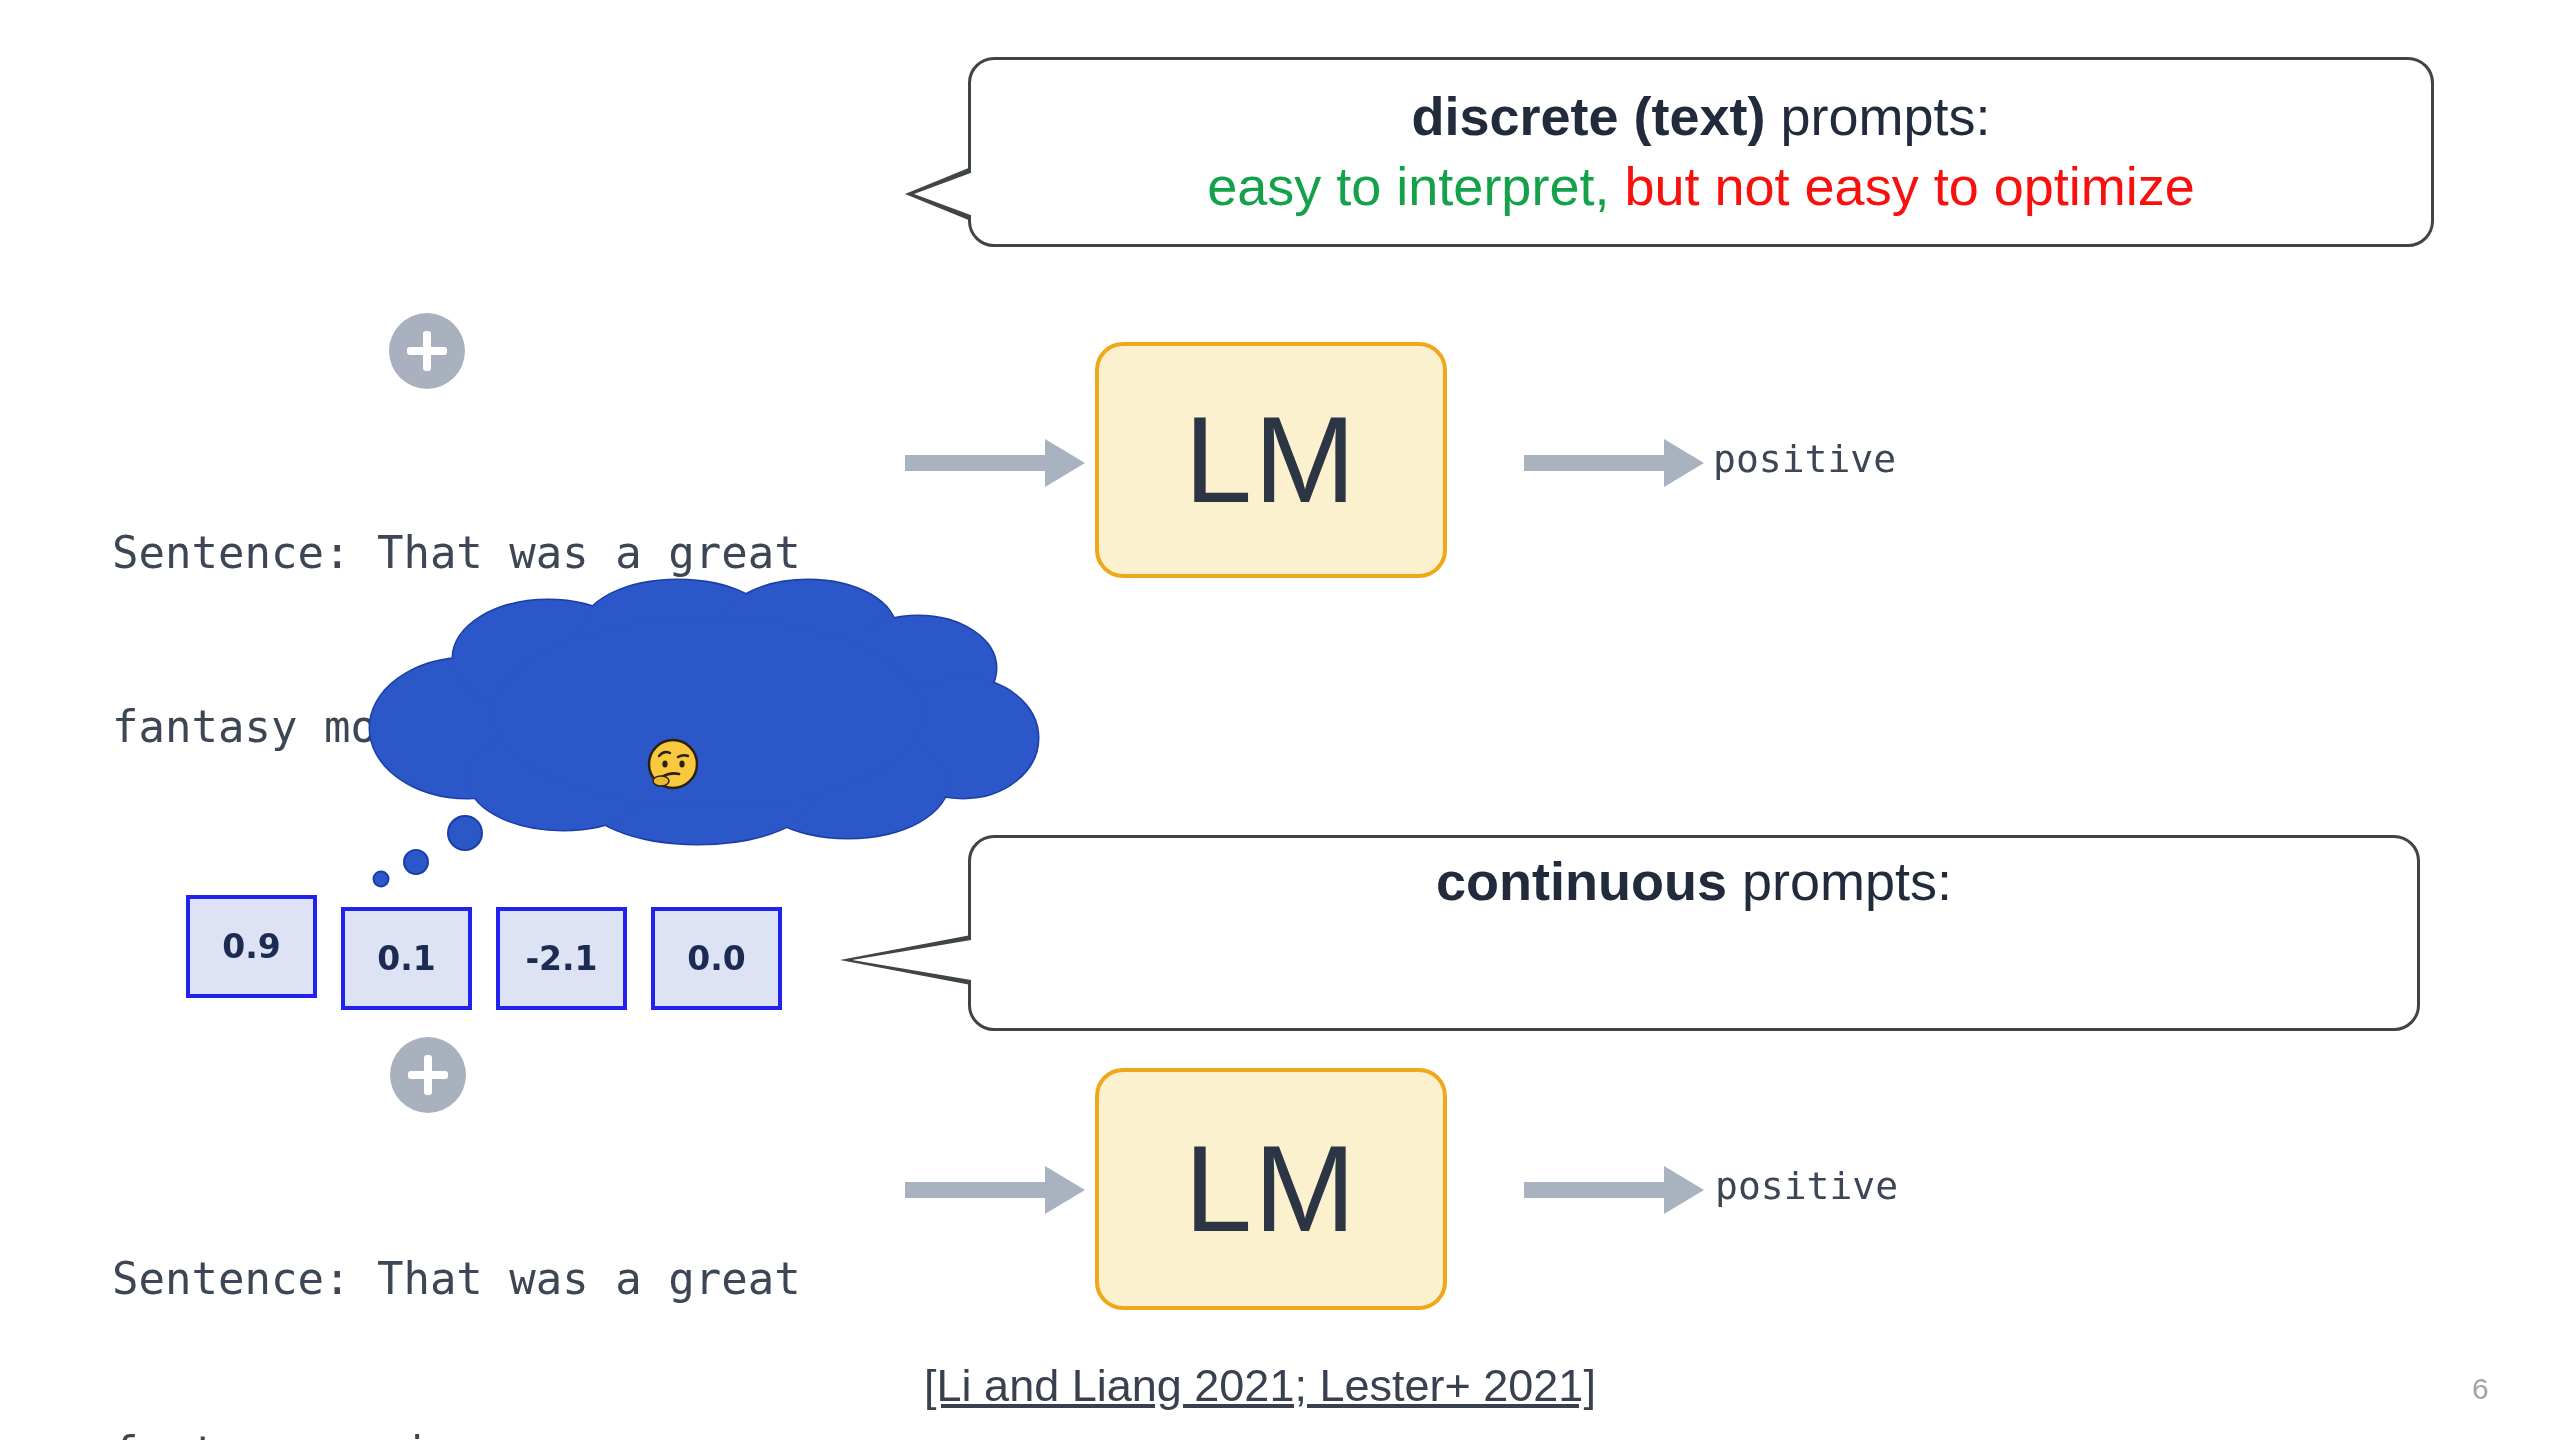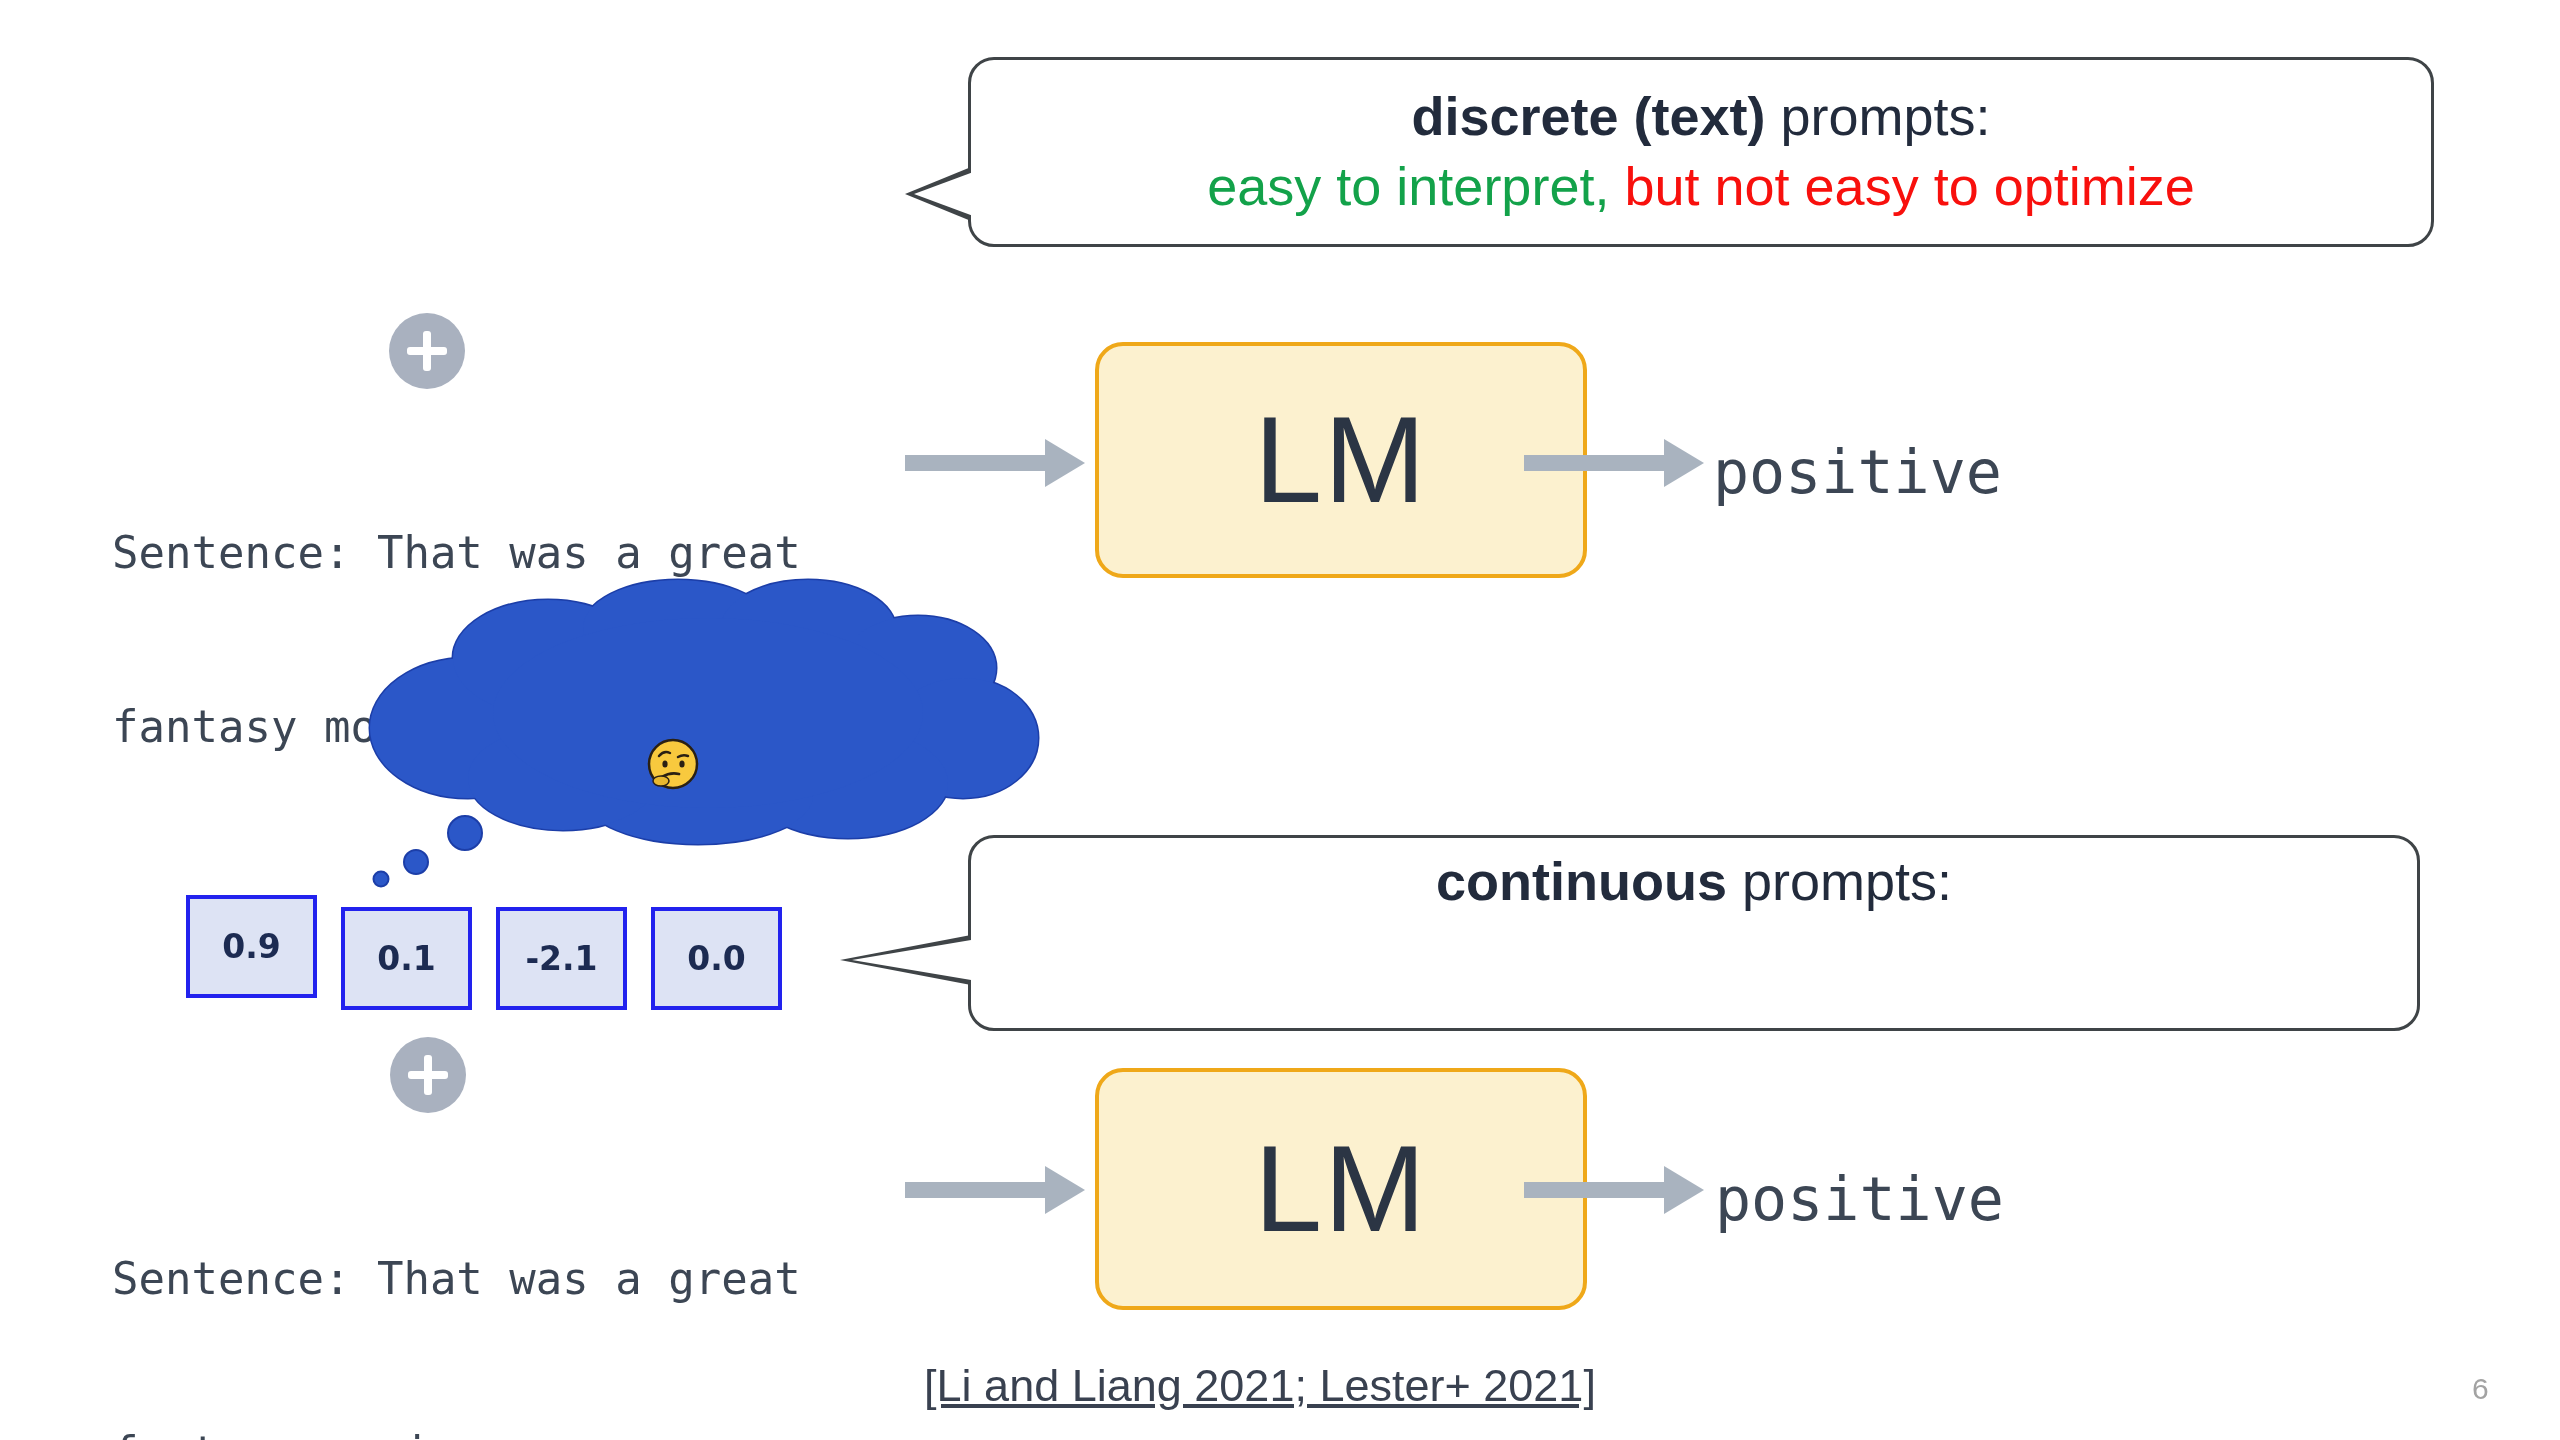--- a/index.html
+++ b/index.html
@@ -42,33 +42,33 @@
   .bubble-2 .bubble-title{margin-top:12px;}
   .green{color:var(--green);}
   .red{color:var(--red);}
   .tail{position:absolute;width:0;height:0;}
   .tail-1-border{left:-66px;top:107px;border-top:27px solid transparent;border-bottom:27px solid transparent;border-right:66px solid var(--bubble-border);}
   .tail-1-fill{left:-57px;top:111px;border-top:23px solid transparent;border-bottom:23px solid transparent;border-right:62px solid #fff;}
   .tail-2-border{left:-131px;top:97px;border-top:25px solid transparent;border-bottom:25px solid transparent;border-right:131px solid var(--bubble-border);}
   .tail-2-fill{left:-119px;top:101px;border-top:21px solid transparent;border-bottom:21px solid transparent;border-right:125px solid #fff;}
 
   
-  .lm-box{width:492px;height:236px;background:var(--lm-fill);border:4px solid var(--lm-border);border-radius:28px;
+  .lm-box{width:352px;height:236px;background:var(--lm-fill);border:4px solid var(--lm-border);border-radius:28px;
     display:flex;align-items:center;justify-content:center;box-sizing:border-box;}
   .lm-box-1{left:1095px;top:342px;}
   .lm-box-2{left:1095px;top:1068px;height:242px;}
   .lm-label{font-size:122px;color:var(--lm-text);font-weight:400;letter-spacing:2px;}
 
   
   .arrow{width:180px;height:50px;}
   .arrow-in-1{left:905px;top:438px;}
   .arrow-out-1{left:1524px;top:438px;}
   .arrow-in-2{left:905px;top:1165px;}
   .arrow-out-2{left:1524px;top:1165px;}
-  .output-label{font-size:60px;color:var(--text-dark);}
+  .output-label{font-size:38px;color:var(--text-dark);}
   .output-1{left:1713px;top:437px;}
   .output-2{left:1715px;top:1164px;}
 
   
   .cloud-svg{left:348px;top:578px;width:700px;height:320px;}
   .cloud-text{left:400px;top:598px;width:560px;text-align:center;color:#fff;font-style:italic;
     font-size:43px;line-height:57px;}
   .emoji{left:646px;top:737px;width:54px;height:54px;}
 
   

